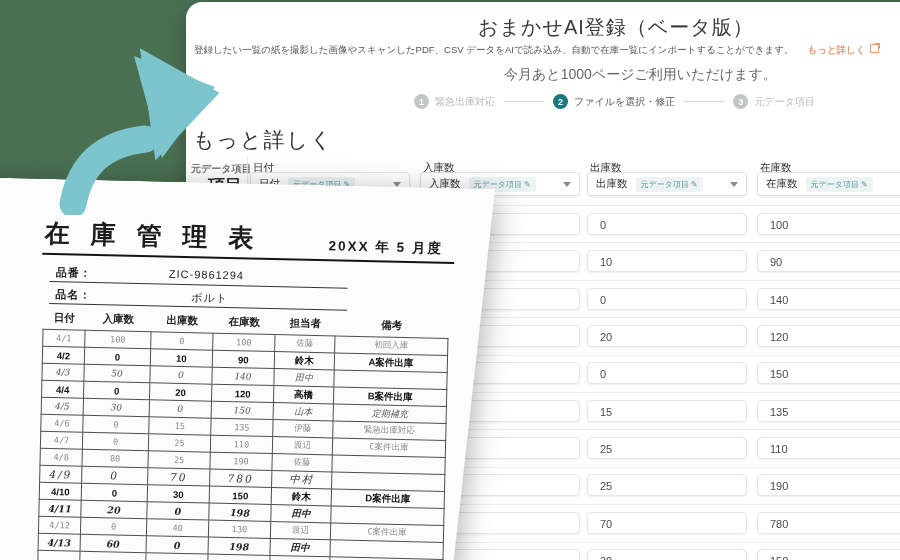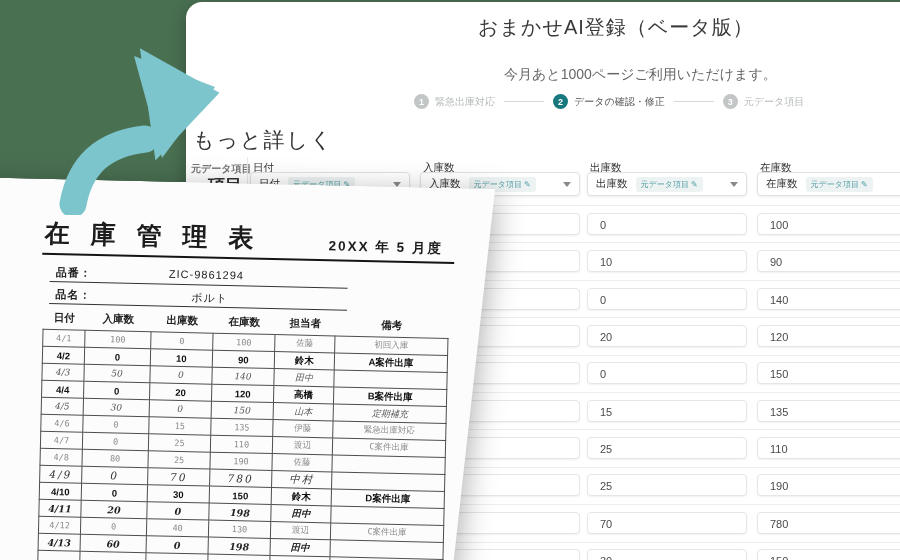--- a/index.html
+++ b/index.html
@@ -76,32 +76,35 @@
   tr.look-hand-big td{font-family:"DejaVu Serif","Liberation Serif",serif;font-style:italic;font-size:10.5px;color:#333;letter-spacing:2px;}
   
   .arrow{position:absolute;left:50px;top:40px;z-index:30;}
 </style>
 </head>
 <body>
 
 <div class="card">
   <div class="abs app-title">おまかせAI登録（ベータ版）</div>
 
+  <div class="abs app-desc">
+    <span>登録したい一覧の紙を撮影した画像やスキャンしたPDF、CSV データをAIで読み込み、自動で在庫一覧にインポートすることができます。</span><span class="more-link"><span>もっと詳しく</span><span class="ext-ic"></span></span>
+  </div>
 
   <div class="abs quota">今月あと1000ページご利用いただけます。</div>
 
   <div class="abs stepper">
       <div class="step">
         <div class="circ">1</div>
         <div class="slabel">緊急出庫対応</div>
       </div>
       <div class="dash"></div>
       <div class="step active">
         <div class="circ">2</div>
-        <div class="slabel">データの確認・修正</div>
+        <div class="slabel">ファイルを選択・修正</div>
       </div>
       <div class="dash"></div>
       <div class="step">
         <div class="circ">3</div>
         <div class="slabel">元データ項目</div>
       </div>
     </div>
 
   <div class="abs results-heading">もっと詳しく</div>
 

